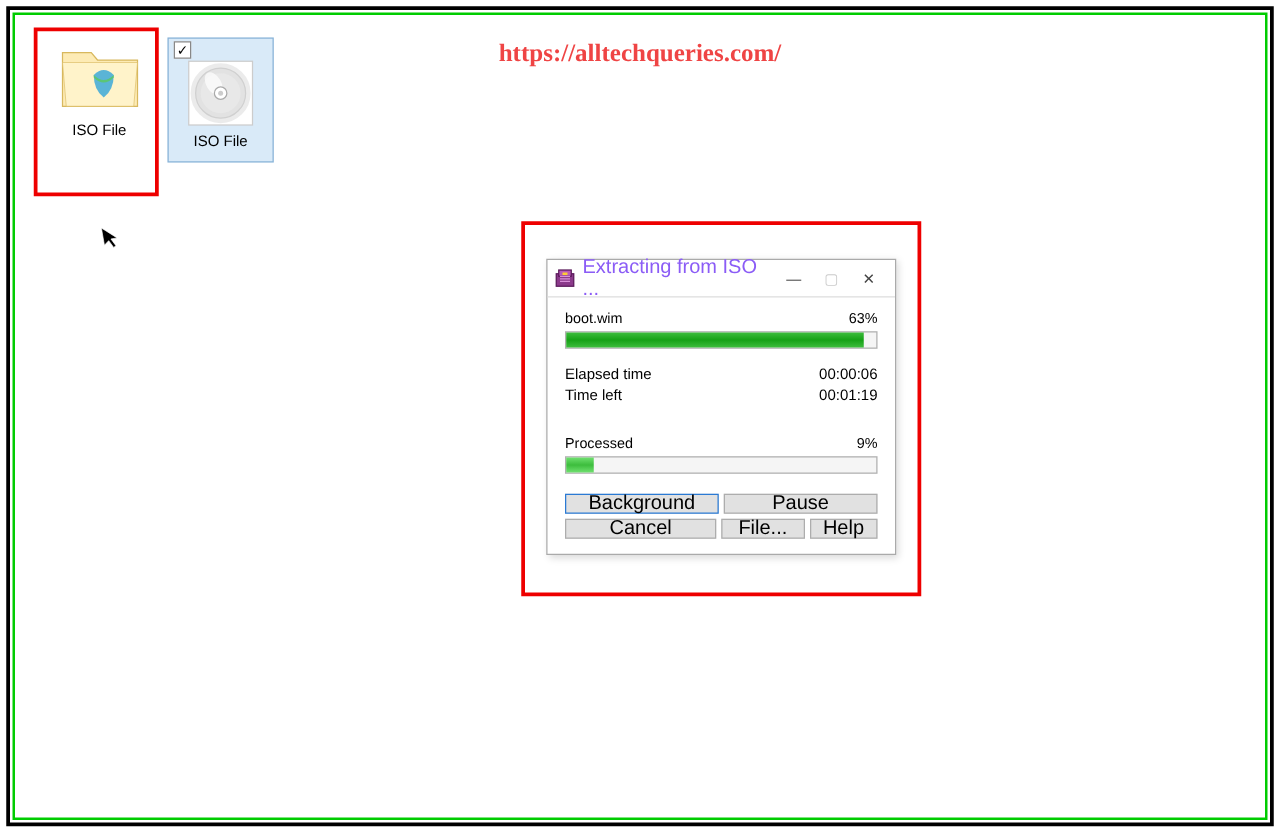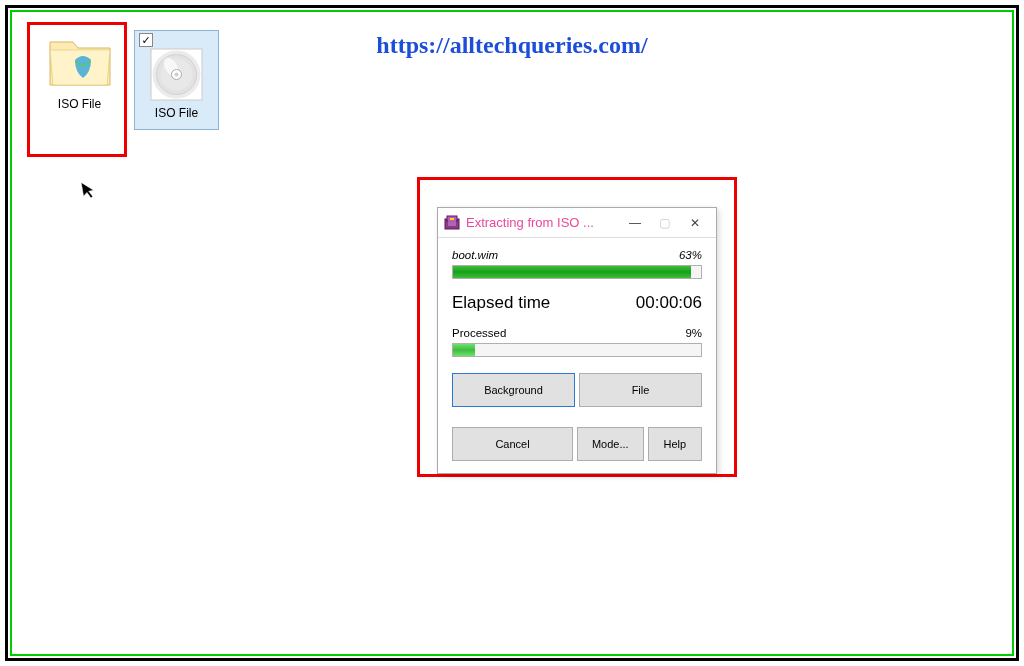--- a/index.html
+++ b/index.html
@@ -30,23 +30,23 @@
       right: 2px;
       bottom: 2px;
       border: 2px solid #0c0;
       background: #fff;
     }
     .watermark {
       position: absolute;
       top: 20px;
       left: 50%;
       transform: translateX(-50%);
-      color: #1d4ed8;
+      color: #ef4444;
       font-family: Georgia, "Times New Roman", serif;
-      font-size: 24px;
+      font-size: 20px;
       font-weight: bold;
     }
     .desktop-icon {
       position: absolute;
       top: 18px;
       width: 85px;
       text-align: center;
       font-size: 12px;
       color: #000;
     }
@@ -136,22 +136,22 @@
       padding: 0 6px;
       border-bottom: 1px solid #ddd;
     }
     .titlebar-icon {
       width: 16px;
       height: 16px;
       margin-right: 6px;
     }
     .titlebar-text {
       flex: 1;
-      font-size: 13px;
-      color: #ec4899;
+      font-size: 16px;
+      color: #8b5cf6;
     }
     .win-controls {
       display: flex;
       gap: 0;
     }
     .win-btn {
       width: 30px;
       height: 22px;
       display: flex;
       align-items: center;
@@ -170,45 +170,44 @@
     .path-line, .status-line {
       color: #333;
       font-size: 11.5px;
       line-height: 1.4;
     }
     .file-row {
       display: flex;
       justify-content: space-between;
       font-size: 11.5px;
       margin-top: 1px;
-      font-style: italic;
     }
     .progress-outer {
       width: 100%;
       height: 14px;
       border: 1px solid #b0b0b0;
       margin-top: 4px;
       position: relative;
       background: #f5f5f5;
     }
     .progress-inner {
       height: 100%;
       background: linear-gradient(to bottom, #3dbd3d 0%, #17a117 50%, #3dbd3d 100%);
     }
     .time-block {
       margin-top: 12px;
     }
     .time-row {
       display: flex;
       justify-content: space-between;
-      font-size: 17px;
+      font-size: 12px;
       line-height: 1.4;
     }
     .processed-block {
-      margin-top: 12px;
+      margin-top: 24px;
     }
     .proc-row {
       display: flex;
       justify-content: space-between;
       font-size: 11.5px;
     }
     .proc-progress-outer {
       width: 100%;
       height: 14px;
       border: 1px solid #b0b0b0;
@@ -219,30 +218,30 @@
       height: 100%;
       background: linear-gradient(to bottom, #6fe06f 0%, #3dbd3d 50%, #6fe06f 100%);
     }
     .button-grid {
       margin-top: 16px;
       display: grid;
       grid-template-columns: 1fr 1fr;
       gap: 4px;
     }
     .button-grid-2 {
-      margin-top: 20px;
+      margin-top: 4px;
       display: grid;
       grid-template-columns: 1fr 0.55fr 0.45fr;
       gap: 4px;
     }
     .dlg-btn {
-      height: 34px;
+      height: 16px;
       background: #e1e1e1;
       border: 1px solid #adadad;
-      font-size: 11px;
+      font-size: 16px;
       display: flex;
       align-items: center;
       justify-content: center;
       cursor: pointer;
     }
     .dlg-btn.primary {
       border: 1.5px solid #2a7ad4;
     }
   </style>
 </head>
@@ -309,38 +308,42 @@
         </div>
         <div class="progress-outer">
           <div class="progress-inner" id="prog1" style="width: 96%;"></div>
         </div>
 
         <div class="time-block">
           <div class="time-row">
             <span>Elapsed time</span>
             <span>00:00:06</span>
           </div>
+          <div class="time-row">
+            <span>Time left</span>
+            <span>00:01:19</span>
+          </div>
         </div>
 
         <div class="processed-block">
           <div class="proc-row">
             <span>Processed</span>
             <span>9%</span>
           </div>
           <div class="proc-progress-outer">
             <div class="proc-progress-inner" id="prog2" style="width: 9%;"></div>
           </div>
         </div>
 
         <div class="button-grid">
           <div class="dlg-btn primary">Background</div>
-          <div class="dlg-btn">File</div>
+          <div class="dlg-btn">Pause</div>
         </div>
         <div class="button-grid-2">
           <div class="dlg-btn">Cancel</div>
-          <div class="dlg-btn">Mode...</div>
+          <div class="dlg-btn">File...</div>
           <div class="dlg-btn">Help</div>
         </div>
       </div>
     </div>
 
   </div>
 </div>
 
 </body></html>

